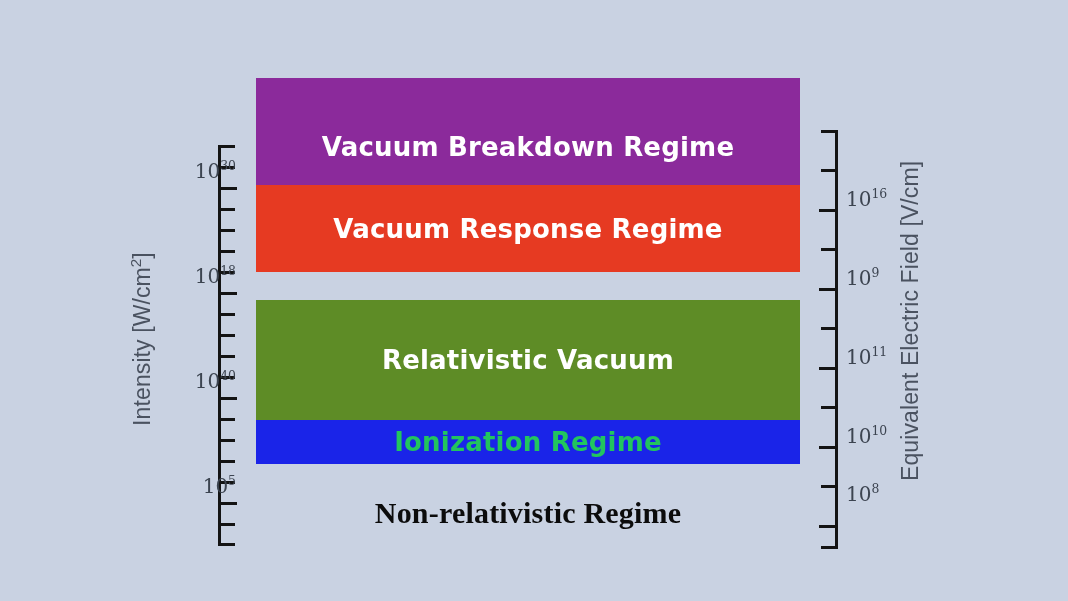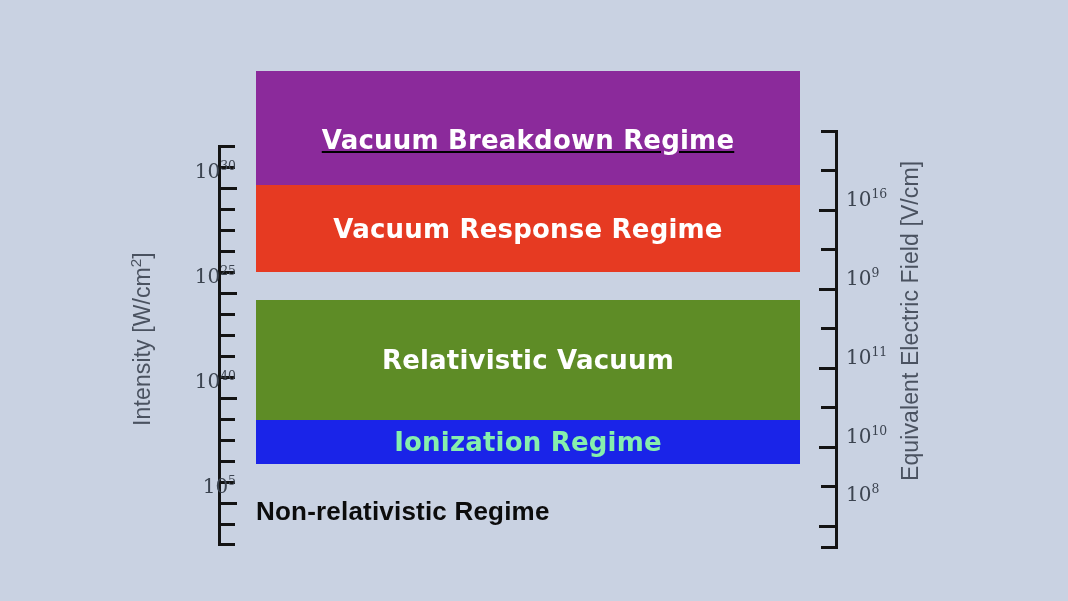--- a/index.html
+++ b/index.html
@@ -111,23 +111,23 @@
     white-space: nowrap;
     letter-spacing: 0.2px;
   }
 
   
   #non-relativistic {
     position: absolute;
     left: 256px;
     top: 496px;
     width: 544px;
-    text-align: left;
-    font-family: Liberation Sans, sans-serif;
-    font-size: 26px;
+    text-align: center;
+    font-family: Liberation Serif, serif;
+    font-size: 30px;
     font-weight: 600;
     color: #0c0c0c;
     white-space: nowrap;
     letter-spacing: 0.2px;
   }
 </style>
 </head>
 <body>
 
 <div id="figure" style="background: rgb(201, 210, 226);">
@@ -152,43 +152,43 @@
   <div class="tick left" style="top:460px"></div>
   <div class="tick left" style="top:481px"></div>
   <div class="tick left major" style="top:502px"></div>
   <div class="tick left" style="top:523px"></div>
   <div class="tick left" style="top:543px"></div>
 
   <div class="ticklabel left" style="top:161px">
     <span>10</span><sup>30</sup>
   </div>
   <div class="ticklabel left" style="top:266px">
-    <span>10</span><sup>25</sup>
+    <span>10</span><sup>18</sup>
   </div>
   <div class="ticklabel left" style="top:371px">
     <span>10</span><sup>40</sup>
   </div>
   <div class="ticklabel left" style="top:476px">
     <span>10</span><sup>5</sup>
   </div>
 
   <div id="left-axis-title" class="axis-title"><span>Intensity [W/cm</span><sup>2</sup><span>]</span></div>
 
   <div id="bands">
-    <div class="band" style="top: 0px; height: 138px; background: rgb(139, 42, 155); text-decoration: underline;">
+    <div class="band" style="top: 7px; height: 138px; background: rgb(139, 42, 155);">
       <span class="band-label" style="color: rgb(255, 255, 255);">Vacuum Breakdown Regime</span>
     </div>
     <div class="band" style="top: 114px; height: 87px; background: rgb(230, 58, 34);">
       <span class="band-label" style="color: rgb(255, 255, 255);">Vacuum Response Regime</span>
     </div>
     <div class="band" style="top: 229px; height: 120px; background: rgb(94, 140, 38);">
       <span class="band-label" style="color: rgb(255, 255, 255);">Relativistic Vacuum</span>
     </div>
     <div class="band" style="top: 349px; height: 44px; background: rgb(26, 36, 232);">
-      <span class="band-label" style="color: #86efac;">Ionization Regime</span>
+      <span class="band-label" style="color: #22c55e;">Ionization Regime</span>
     </div>
   </div>
 
   <div id="non-relativistic" style="color: rgb(12, 12, 12);">Non-relativistic Regime</div>
 
   <div id="right-spine" class="spine"></div>
 
   <div class="tick right" style="top:130px"></div>
   <div class="tick right" style="top:169px"></div>
   <div class="tick right major" style="top:209px"></div>

